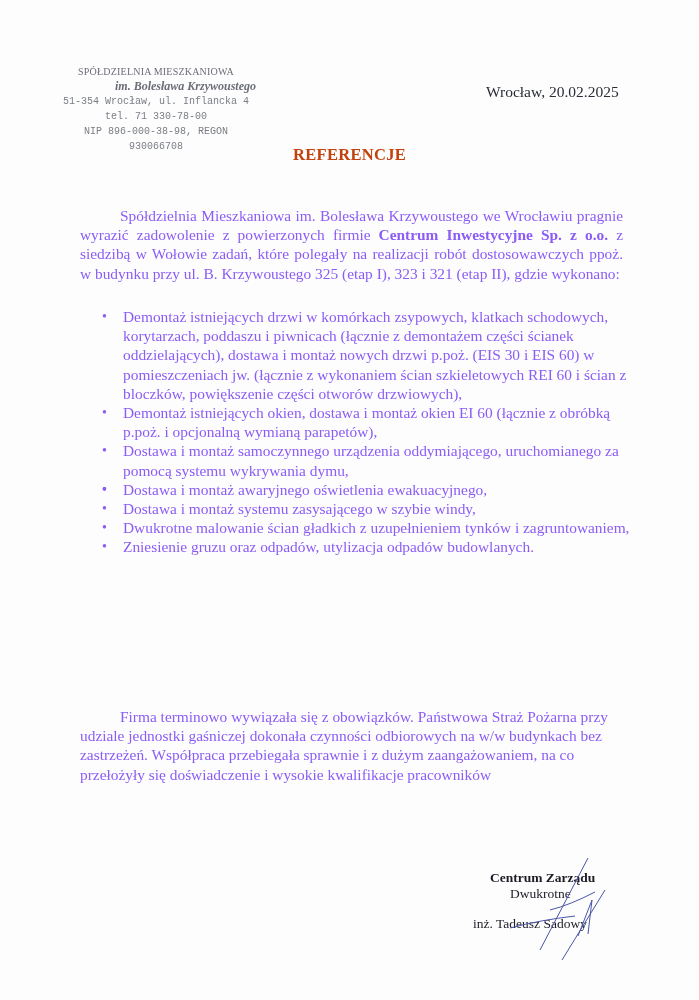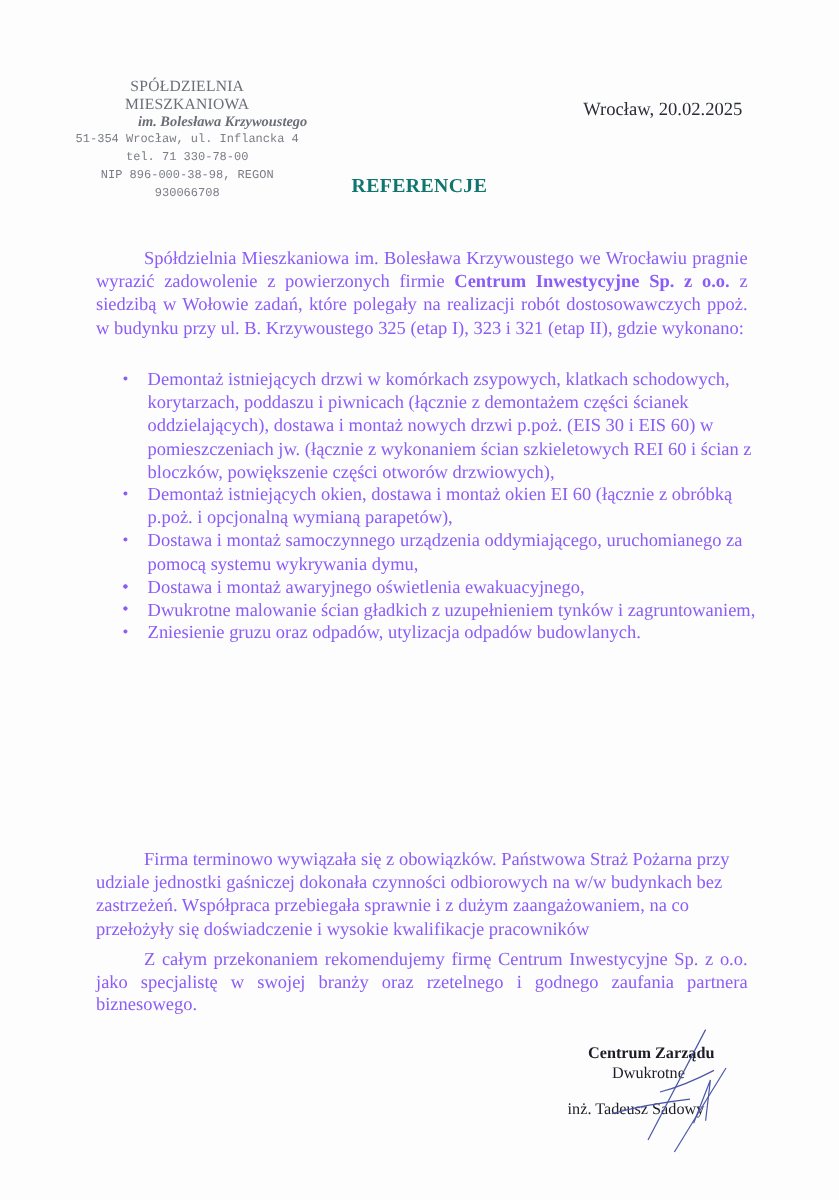--- a/index.html
+++ b/index.html
@@ -1,26 +1,26 @@
 <!DOCTYPE html>
 <html><head>
   <meta charset="utf-8">
   <style>
     html, body { margin: 0; padding: 0; background: #ffffff; }
     body { width: 699px; height: 1000px; position: relative; overflow: hidden; color: #1c1c24; }
     .page { position: absolute; left: 0; top: 0; width: 699px; height: 1000px; background: #fdfdfd; }
 
     .stamp { position: absolute; left: 56px; top: 64px; width: 200px; text-align: center; color: #6b6e78; line-height: 15px; }
-    .stamp .org { font-family: "Liberation Serif", serif; font-size: 13px; letter-spacing: 0.2px; }
+    .stamp .org { font-family: "Liberation Serif", serif; font-size: 10px; letter-spacing: 0.2px; }
     .stamp .patron { font-family: "Liberation Serif", serif; font-style: italic; font-weight: bold; font-size: 12px; text-align: right; }
     .stamp .addr { font-family: Liberation Mono, monospace; font-size: 10px; color: #7a7d86; }
 
     .date { position: absolute; left: 486px; top: 83px; font-family: "Liberation Serif", serif; font-size: 15.5px; color: #2a2c36; }
 
-    .title { position: absolute; left: 0; width: 699px; top: 145px; text-align: center; font-family: "Liberation Serif", serif; font-weight: bold; font-size: 16.5px; letter-spacing: 0.3px; color: #0f766e; }
+    .title { position: absolute; left: 0; width: 699px; top: 145px; text-align: center; font-family: "Liberation Serif", serif; font-weight: bold; font-size: 16.5px; letter-spacing: 0.3px; color: #c2410c; }
 
     .body-text { font-family: "Liberation Serif", serif; font-size: 15.4px; line-height: 19.2px; color: #8b5cf6; }
 
     .p1 { position: absolute; left: 80px; top: 206px; width: 543px; text-align: justify; text-indent: 40px; }
     .p1 b { font-weight: bold; }
 
     .list { position: absolute; left: 100px; top: 307px; width: 530px; margin: 0; padding: 0; list-style: none; }
     .list li { position: relative; padding-left: 23px; }
     .list li .bullet { position: absolute; left: 2px; top: 0; font-size: 14px; }
 
@@ -52,28 +52,27 @@
 
   <div class="p1 body-text"><span>Spółdzielnia Mieszkaniowa im. Bolesława Krzywoustego we Wrocławiu pragnie wyrazić zadowolenie z powierzonych firmie </span><b>Centrum Inwestycyjne Sp. z o.o.</b><span> z siedzibą w Wołowie zadań, które polegały na realizacji robót dostosowawczych ppoż. w budynku przy ul. B. Krzywoustego 325 (etap I), 323 i 321 (etap II), gdzie wykonano:</span></div>
 
   <ul class="list body-text">
     <li><span class="bullet">•</span><span>Demontaż istniejących drzwi w komórkach zsypowych, klatkach schodowych, korytarzach, poddaszu i piwnicach (łącznie z demontażem części ścianek oddzielających), dostawa i montaż nowych drzwi p.poż. (EIS 30 i EIS 60) w pomieszczeniach jw. (łącznie z wykonaniem ścian szkieletowych REI 60 i ścian z bloczków, powiększenie części otworów drzwiowych),</span></li>
     <li><span class="bullet">•</span><span>Demontaż istniejących okien, dostawa i montaż okien EI 60 (łącznie z obróbką p.poż. i opcjonalną wymianą parapetów),</span></li>
     <li><span class="bullet">•</span><span>Dostawa i montaż samoczynnego urządzenia oddymiającego, uruchomianego za pomocą systemu wykrywania dymu,</span></li>
     <li><span class="bullet">•</span></li>
     <li><span class="bullet">•</span></li>
     <li><span class="bullet">•</span><span>Dostawa i montaż awaryjnego oświetlenia ewakuacyjnego,</span></li>
-    <li><span class="bullet">•</span></li>
+    <li><span class="bullet">•</span><span>Dostawa i montaż systemu zasysającego w szybie windy,</span></li>
     <li><span class="bullet">•</span><span>Dwukrotne malowanie ścian gładkich z uzupełnieniem tynków i zagruntowaniem,</span></li>
     <li><span class="bullet">•</span><span>Zniesienie gruzu oraz odpadów, utylizacja odpadów budowlanych.</span></li>
   </ul>
 
   <div class="p2 body-text">Firma terminowo wywiązała się z obowiązków. Państwowa Straż Pożarna przy udziale jednostki gaśniczej dokonała czynności odbiorowych na w/w budynkach bez zastrzeżeń. Współpraca przebiegała sprawnie i z dużym zaangażowaniem, na co przełożyły się doświadczenie i wysokie kwalifikacje pracowników</div>
 
-  <div class="p3 body-text">Z całym przekonaniem rekomendujemy firmę Centrum Inwestycyjne Sp. z o.o. jako specjalistę w swojej branży oraz rzetelnego i godnego zaufania partnera biznesowego.</div>
 
   <div class="sig">
     <div class="role1">Centrum Zarządu</div>
     <div class="role2">Dwukrotne</div>
     <div class="name">inż. Tadeusz Sadowy</div>
   </div>
 
   <svg class="scribble" viewBox="0 0 160 120">
     <path d="M70 100 L118 8" stroke="#4a55a8" stroke-width="1" fill="none"></path>
     <path d="M92 110 L135 40" stroke="#4a55a8" stroke-width="1" fill="none"></path>

